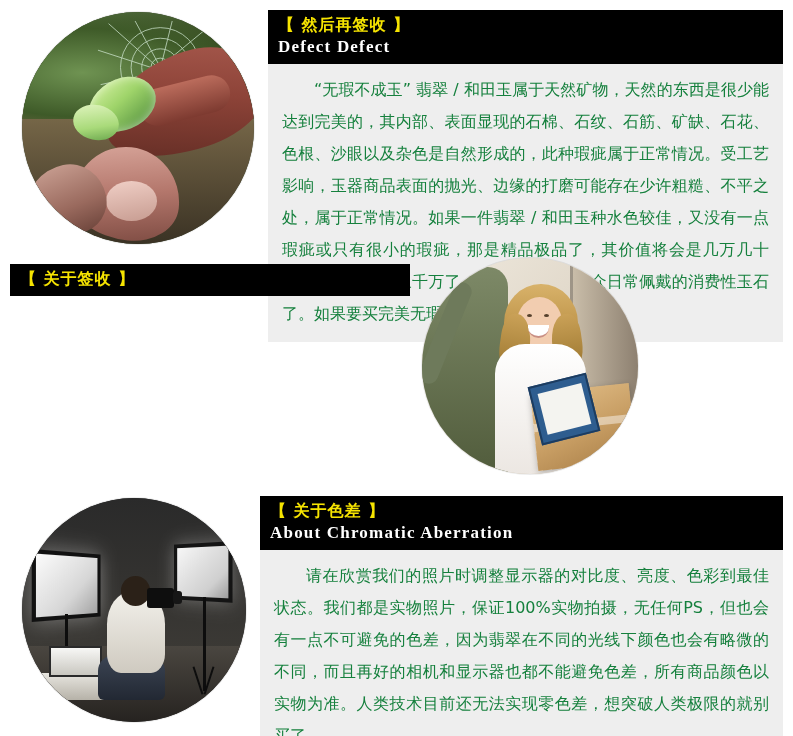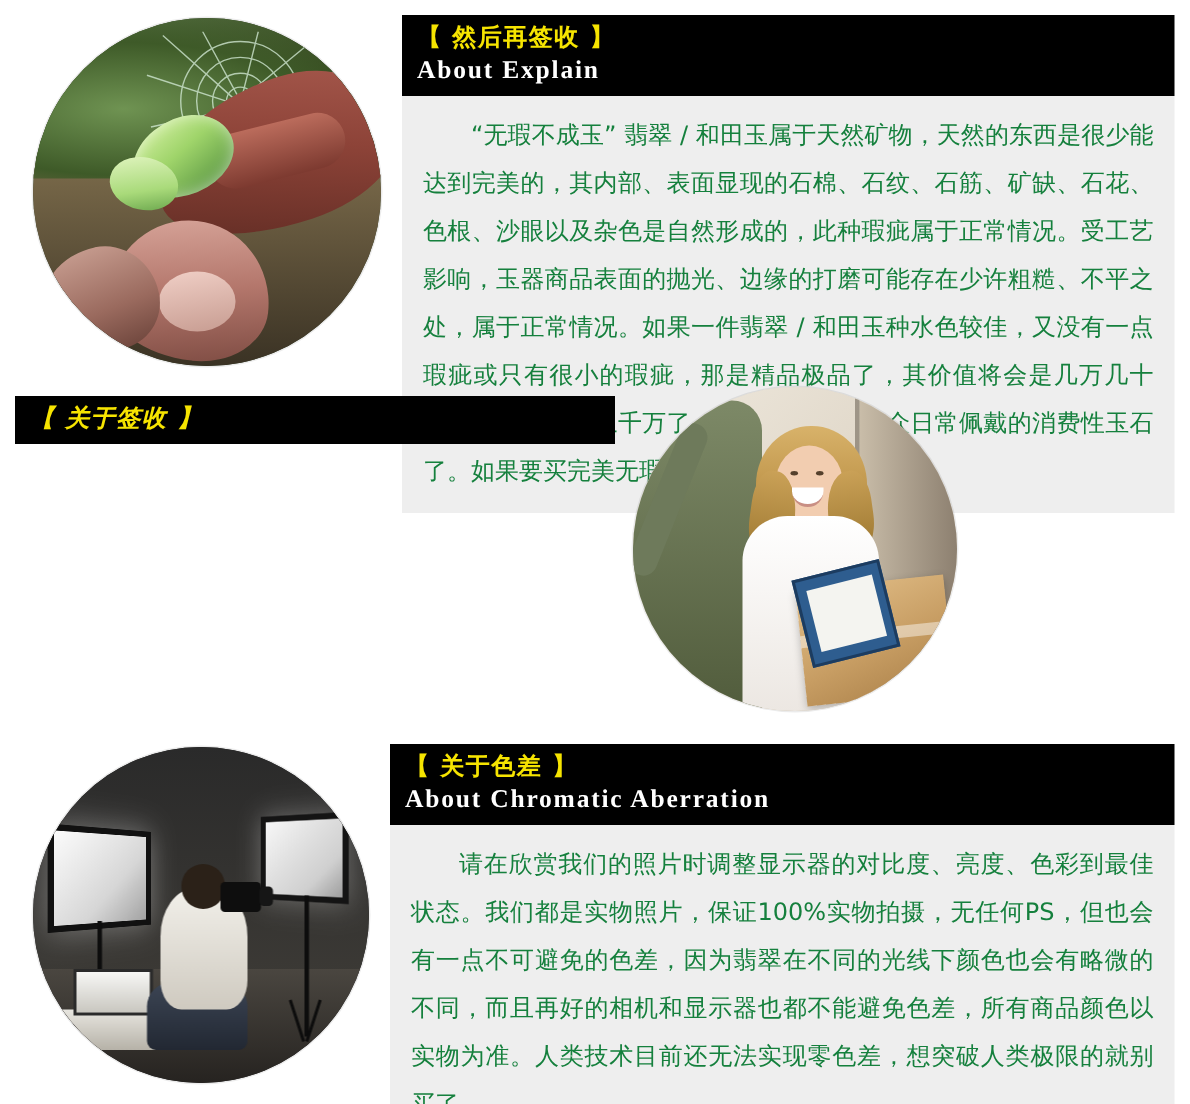--- a/index.html
+++ b/index.html
@@ -19,21 +19,21 @@
     width: 793px;
     height: 736px;
   }
 
   
   .section {
     position: absolute;
     display: flex;
   }
   .sec-defect   { left: 0;   top: 2px;   width: 793px; }
-  .sec-sign     { left: 0;   top: 252px; width: 662px; font-style: italic; }
+  .sec-sign     { left: 0;   top: 252px; width: 662px; }
   .sec-color    { left: 0;   top: 488px; width: 793px; }
 
   
   .photo-wrap {
     position: relative;
     flex: 0 0 auto;
   }
   .circle {
     border-radius: 50%;
     overflow: hidden;
@@ -352,21 +352,21 @@
           <div class="jade2"></div>
           <div class="thumb"></div>
           <div class="nail"></div>
           <div class="thumb2"></div>
         </div>
       </div>
     </div>
     <div class="textcol">
       <div class="head">
         <div class="zh">【 然后再签收 】</div>
-        <div class="en">About Explain</div>
+        <div class="en">Defect Defect</div>
       </div>
       <div class="body-text">“无瑕不成玉” 翡翠 / 和田玉属于天然矿物，天然的东西是很少能达到完美的，其内部、表面显现的石棉、石纹、石筋、矿缺、石花、色根、沙眼以及杂色是自然形成的，此种瑕疵属于正常情况。受工艺影响，玉器商品表面的抛光、边缘的打磨可能存在少许粗糙、不平之处，属于正常情况。如果一件翡翠 / 和田玉种水色较佳，又没有一点瑕疵或只有很小的瑕疵，那是精品极品了，其价值将会是几万几十万，甚至上百万上千万了，就是不普通的大众日常佩戴的消费性玉石了。如果要买完美无瑕的玉的亲请止步。</div>
     </div>
   </div>
 
   <div class="section sec-sign">
     <div class="textcol">
       <div class="head">
         <div class="zh">【 关于签收 】</div>
       </div>

